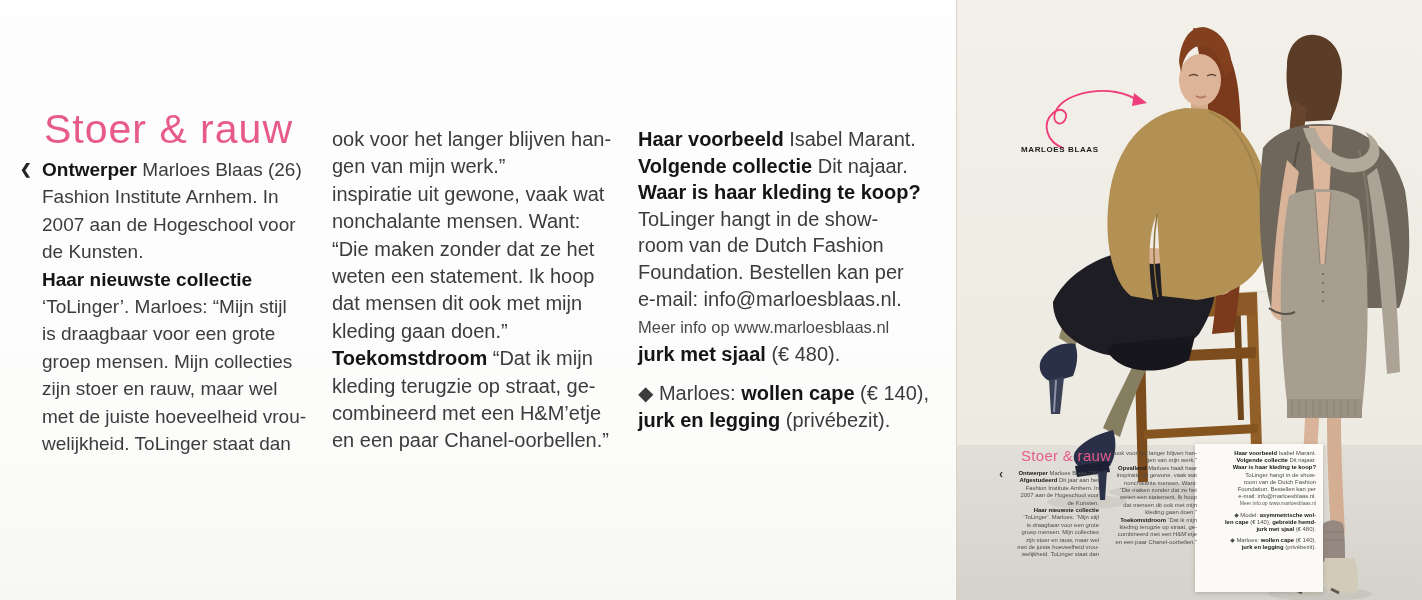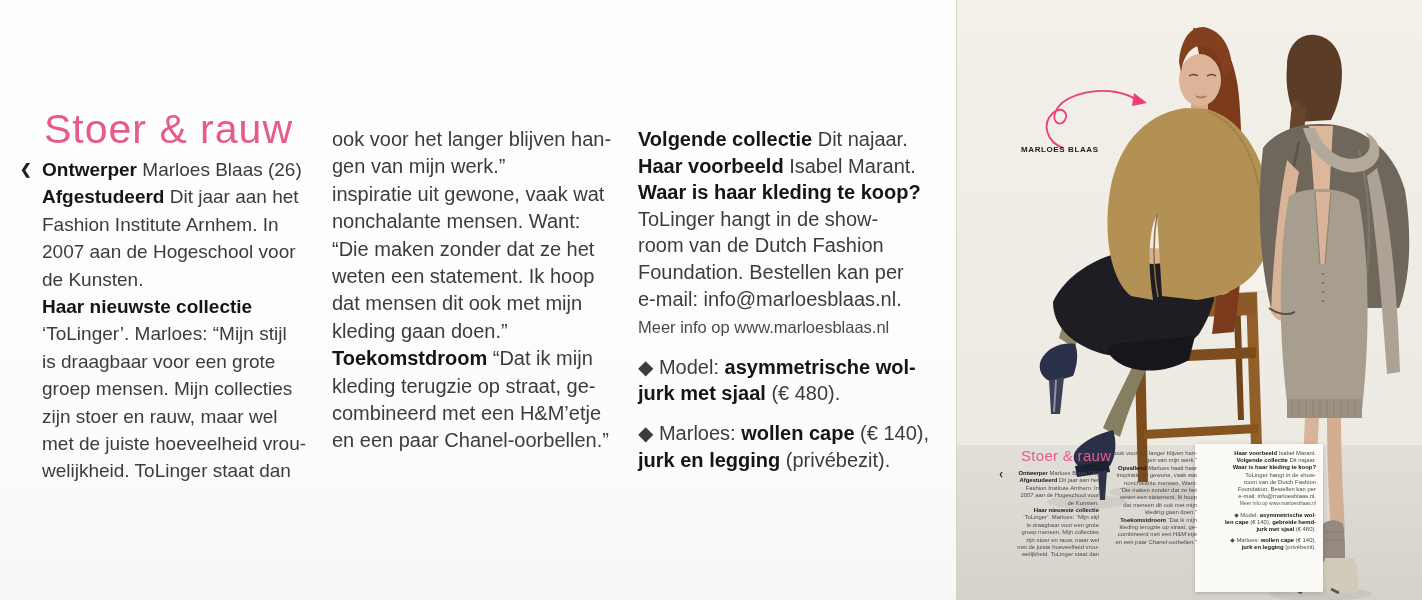--- a/index.html
+++ b/index.html
@@ -70,21 +70,20 @@
 </head>
 <body>
 
 <div class="page">
 
   <div class="scan-left">
     <div class="headline">Stoer &amp; rauw</div>
     <div class="chevron-big">❮</div>
     <div class="col col-1">
         <div class="ln"><span class="b">Ontwerper </span><span>Marloes Blaas (26)</span></div>
-        <div class="ln"><span class="b">Afgestudeerd </span><span>Dit jaar aan het</span></div>
         <div class="ln"><span>Fashion Institute Arnhem. In</span></div>
         <div class="ln"><span>2007 aan de Hogeschool voor</span></div>
         <div class="ln"><span>de Kunsten.</span></div>
         <div class="ln"><span class="b">Haar nieuwste collectie</span></div>
         <div class="ln"><span>‘ToLinger’. Marloes: “Mijn stijl</span></div>
         <div class="ln"><span>is draagbaar voor een grote</span></div>
         <div class="ln"><span>groep mensen. Mijn collecties</span></div>
         <div class="ln"><span>zijn stoer en rauw, maar wel</span></div>
         <div class="ln"><span>met de juiste hoeveelheid vrou-</span></div>
         <div class="ln"><span>welijkheid. ToLinger staat dan</span></div>
@@ -97,29 +96,28 @@
         <div class="ln"><span>“Die maken zonder dat ze het</span></div>
         <div class="ln"><span>weten een statement. Ik hoop</span></div>
         <div class="ln"><span>dat mensen dit ook met mijn</span></div>
         <div class="ln"><span>kleding gaan doen.”</span></div>
         <div class="ln"><span class="b">Toekomstdroom </span><span>“Dat ik mijn</span></div>
         <div class="ln"><span>kleding terugzie op straat, ge-</span></div>
         <div class="ln"><span>combineerd met een H&amp;M’etje</span></div>
         <div class="ln"><span>en een paar Chanel-oorbellen.”</span></div>
       </div>
     <div class="col col-3">
+        <div class="ln"><span class="b">Haar voorbeeld </span><span>Isabel Marant.</span></div>
         <div class="ln"><span class="b">Volgende collectie </span><span>Dit najaar.</span></div>
-        <div class="ln"><span class="b">Haar voorbeeld </span><span>Isabel Marant.</span></div>
         <div class="ln"><span class="b">Waar is haar kleding te koop?</span></div>
         <div class="ln"><span>ToLinger hangt in de show-</span></div>
         <div class="ln"><span>room van de Dutch Fashion</span></div>
         <div class="ln"><span>Foundation. Bestellen kan per</span></div>
         <div class="ln"><span>e-mail: info@marloesblaas.nl.</span></div>
         <div class="ln small"><span>Meer info op www.marloesblaas.nl</span></div>
-        <div class="ln gap"><span>◆ Model: </span><span class="b">asymmetrische wol-</span></div>
         <div class="ln"><span class="b">jurk met sjaal</span><span> (€ 480).</span></div>
         <div class="ln gap"><span>◆ Marloes: </span><span class="b">wollen cape</span><span> (€ 140),</span></div>
         <div class="ln"><span class="b">jurk en legging</span><span> (privébezit).</span></div>
       </div>
   </div>
 
   <div class="photo">
 
     <svg width="466" height="600" viewBox="0 0 466 600">
       <defs>

